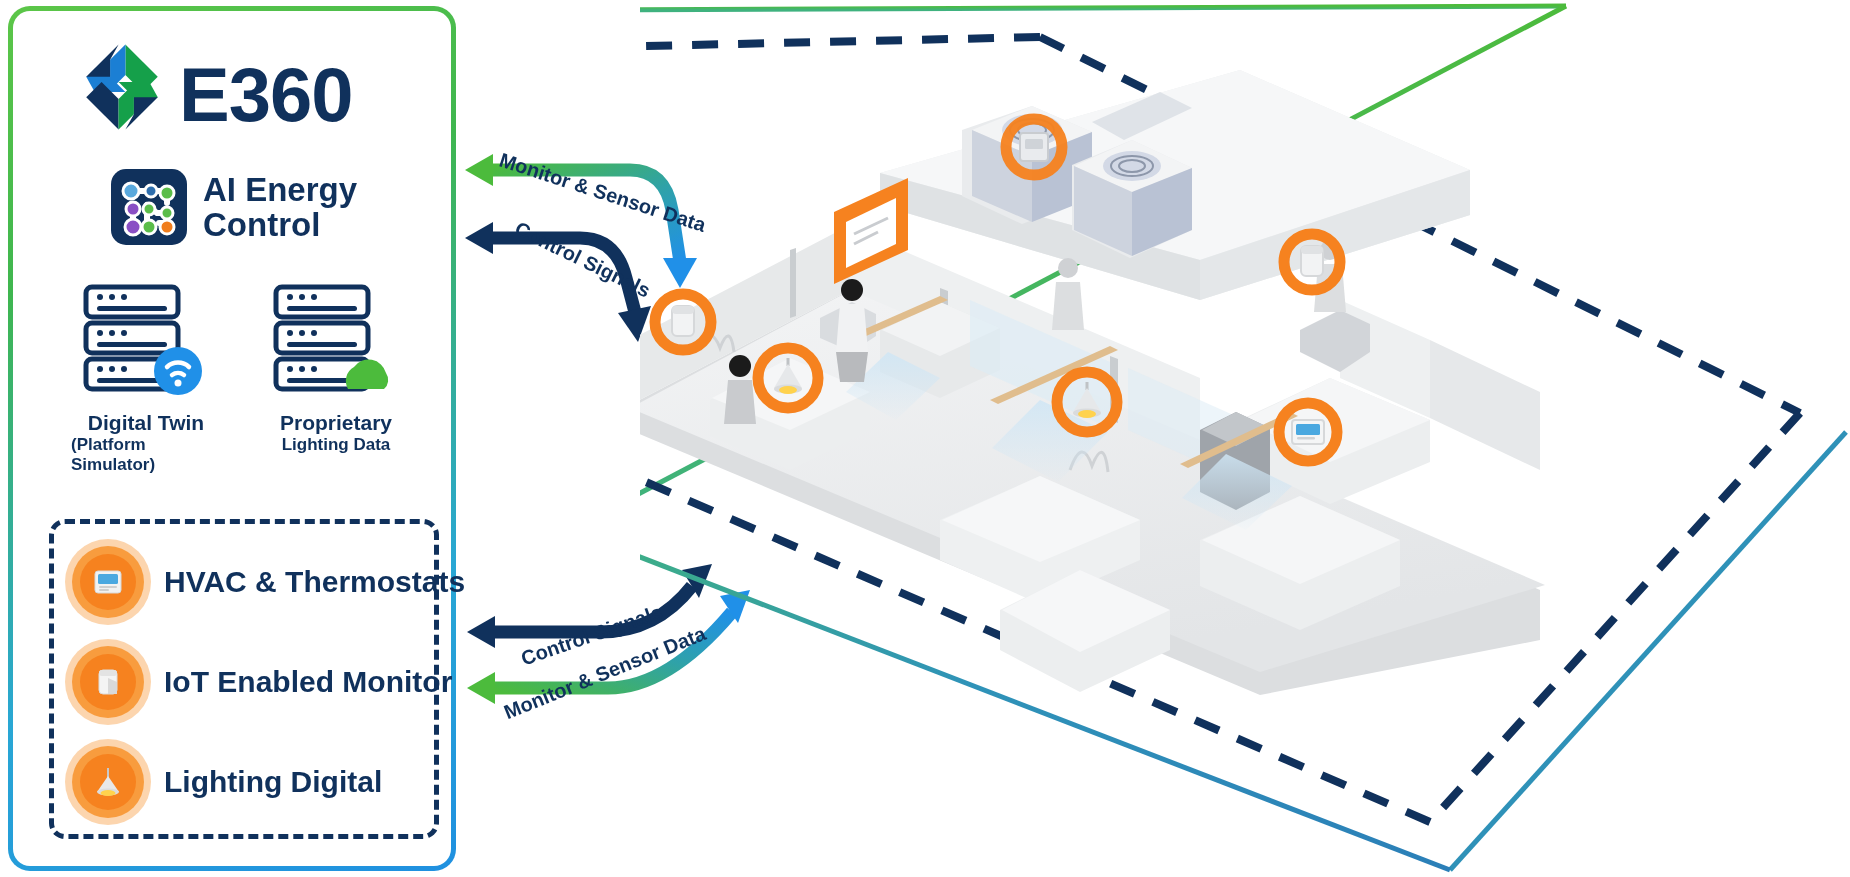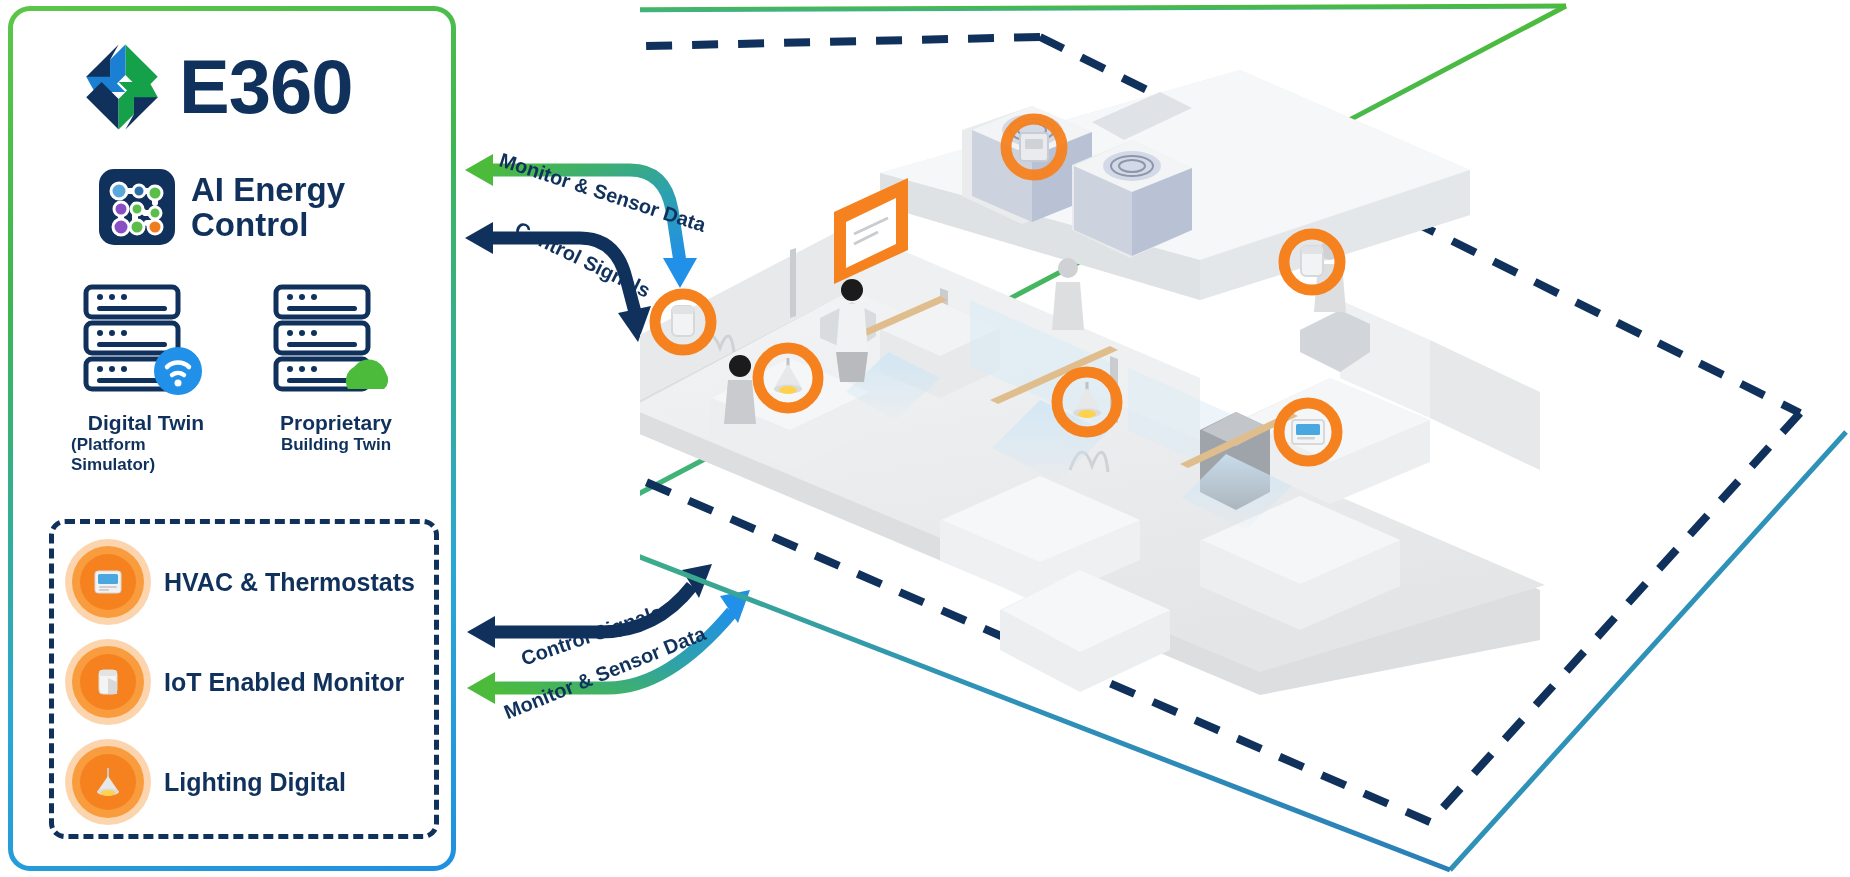--- a/index.html
+++ b/index.html
@@ -10,27 +10,27 @@
   #platform-card{
     position:absolute;left:8px;top:6px;width:448px;height:865px;
     border-radius:22px;background:#fff;box-sizing:border-box;
     border:5px solid transparent;
     background-image:linear-gradient(#fff,#fff),
       linear-gradient(160deg,#5cc648 0%,#3fb64f 28%,#29a7d4 70%,#1f90e0 100%);
     background-origin:border-box;background-clip:padding-box,border-box;
   }
 
   
-  #logo-row{position:absolute;left:66px;top:30px;display:flex;align-items:center;gap:14px;}
+  #logo-row{position:absolute;left:66px;top:30px;display:flex;align-items:flex-end;gap:14px;}
   #logo-mark{width:86px;height:92px;flex:0 0 auto;}
   #logo-word{font-size:76px;font-weight:700;color:#10315c;letter-spacing:-1px;
              line-height:1;font-family:"Liberation Sans",sans-serif;}
 
   
-  #ai-row{position:absolute;left:86px;top:158px;display:flex;align-items:center;gap:16px;}
+  #ai-row{position:absolute;left:98px;top:158px;display:flex;align-items:center;gap:16px;}
   #ai-icon{width:76px;height:76px;border-radius:15px;background:#10315c;flex:0 0 auto;
            position:relative;}
   #ai-text{font-size:33px;font-weight:700;color:#10315c;line-height:1.07;}
 
   
   #servers{position:absolute;left:58px;top:272px;width:340px;display:flex;gap:40px;justify-content:center;}
   .server-col{width:150px;display:flex;flex-direction:column;align-items:center;}
   .server-art{position:relative;width:132px;height:116px;}
   .server-cap{margin-top:12px;text-align:center;font-size:21px;font-weight:700;
               color:#10315c;line-height:1.16;}
@@ -38,21 +38,21 @@
 
   
   #device-box{position:absolute;left:36px;top:508px;width:390px;height:320px;
               border:5px dashed #10315c;border-radius:16px;box-sizing:border-box;}
   .device-row{position:absolute;left:18px;display:flex;align-items:center;gap:20px;}
   .device-ring{width:72px;height:72px;border-radius:50%;
                background:#f89c3e;display:flex;align-items:center;justify-content:center;
                flex:0 0 auto;box-shadow:0 0 0 7px rgba(248,156,62,0.42);}
   .device-core{width:56px;height:56px;border-radius:50%;background:#f6821f;
                display:flex;align-items:center;justify-content:center;}
-  .device-label{font-size:25px;font-weight:700;color:#10315c;white-space:nowrap;}
+  .device-label{font-size:30px;font-weight:700;color:#10315c;white-space:nowrap;}
 
   
   .arrow-svg{position:absolute;overflow:visible;}
   .arrow-cap{position:absolute;font-size:20px;font-weight:700;color:#10315c;
              white-space:nowrap;transform-origin:0 50%;}
 
   
   #scene{position:absolute;left:640px;top:0px;width:1210px;height:877px;}
   #scene svg{position:absolute;left:0;top:0;}
 </style>
@@ -158,21 +158,21 @@
             <rect x="17" y="59" width="70" height="5" rx="2.5"></rect>
             <circle cx="20" cy="86" r="3"></circle>
               <circle cx="32" cy="86" r="3"></circle>
               <circle cx="44" cy="86" r="3"></circle>
             <rect x="17" y="95" width="70" height="5" rx="2.5"></rect>
           </g>
           <path d="M78 106 a16 16 0 0 1 6 -22 a18 18 0 0 1 32 6 a12 12 0 0 1 -2 16 Z" fill="#4cbb3c"></path>
         </svg>
       </div>
       <div class="server-cap">Proprietary</div>
-      <div class="server-sub">Building Twin</div>
+      <div class="server-sub">Lighting Data</div>
     </div>
   </div>
 
   <div id="device-box">
 
     <div class="device-row" style="top:22px">
       <div class="device-ring">
         <div class="device-core">
           <svg viewBox="0 0 40 40" width="40" height="40">
             <rect x="7" y="9" width="26" height="22" rx="3" fill="#f2f2f2" stroke="#d8d8d8"></rect>

